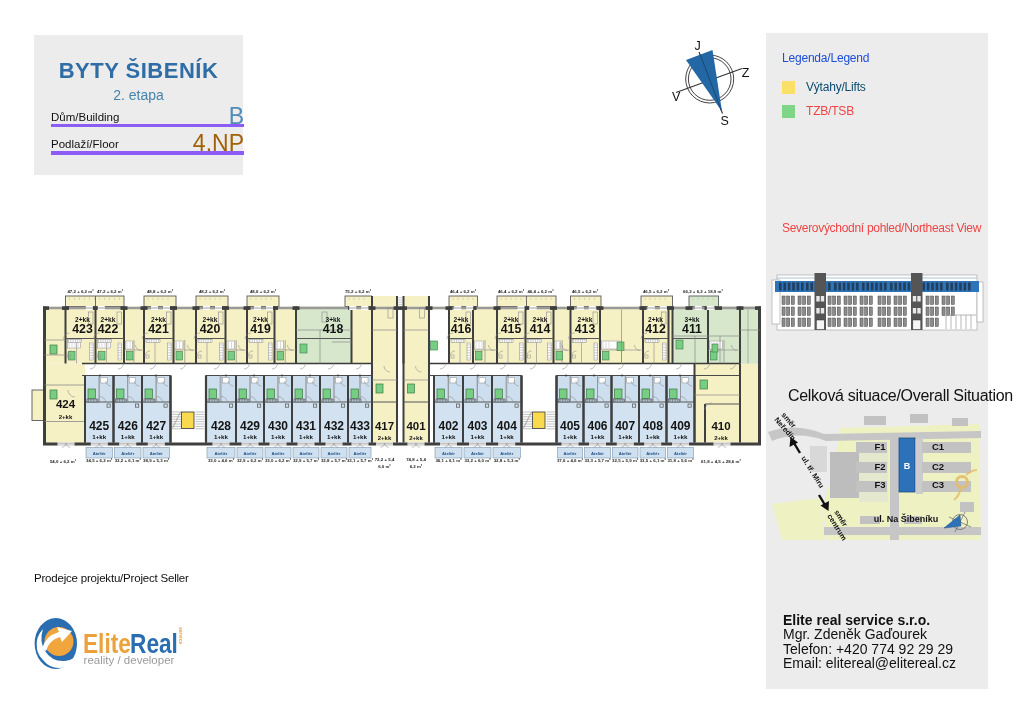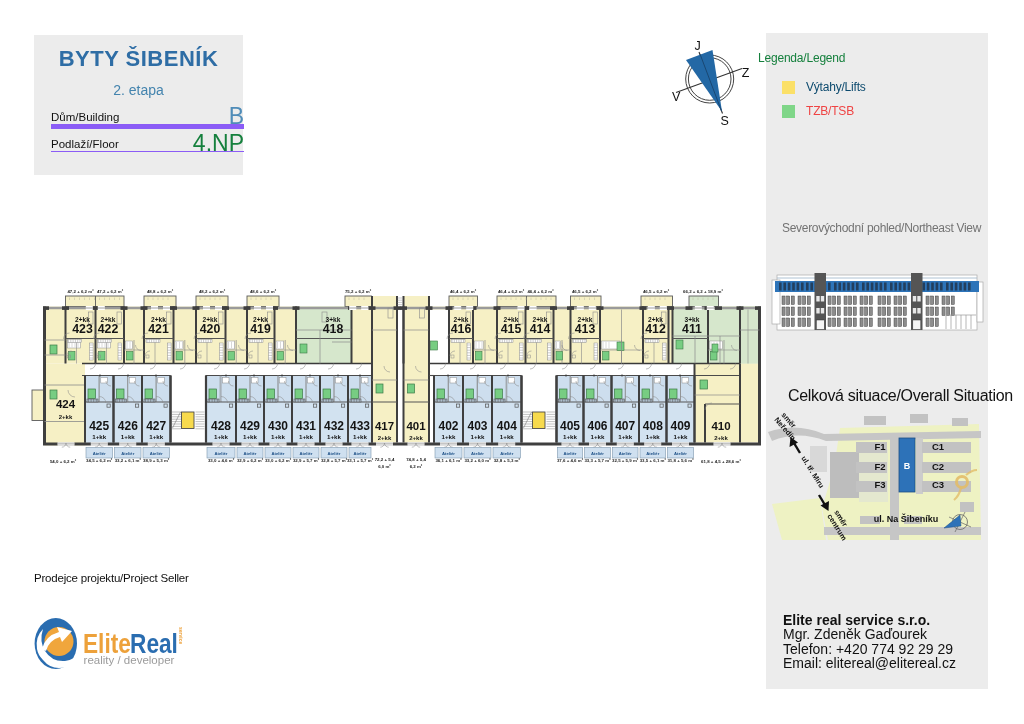--- a/index.html
+++ b/index.html
@@ -1,44 +1,44 @@
 <!DOCTYPE html>
 <html><head><meta charset="utf-8">
 <style>
 html,body{margin:0;padding:0;width:1024px;height:724px;background:#ffffff;font-family:"Liberation Sans",sans-serif;overflow:hidden}
 .abs{position:absolute}
 </style></head>
 <body>
 <div class="abs" style="left:34px;top:35px;width:209px;height:140px;background:#ececec">
-  <div style="text-align:center;margin-top:11px;font-size:22px;font-weight:bold;color:#2e6da5;letter-spacing:0.5px">BYTY ŠIBENÍK</div>
-  <div style="text-align:center;margin-top:10px;font-size:14px;color:#4484ae">2. etapa</div>
-  <div style="position:absolute;left:17px;top:76px;width:193px;border-bottom:5px solid #8b5cf6;height:13px;font-size:11.5px;color:#111">Dům/Building<span style="position:absolute;right:0;top:-8px;font-size:23px;color:#4f8cb8">B</span></div>
-  <div style="position:absolute;left:17px;top:103px;width:193px;border-bottom:1px solid #8b5cf6;height:13px;font-size:11.5px;color:#111">Podlaží/Floor<span style="position:absolute;right:0;top:-8px;font-size:23px;color:#15803d">4.NP</span></div>
+  <div style="text-align:center;margin-top:23px;font-size:22px;font-weight:bold;color:#2e6da5;letter-spacing:0.5px">BYTY ŠIBENÍK</div>
+  <div style="text-align:center;margin-top:3px;font-size:14px;color:#4484ae">2. etapa</div>
+  <div style="position:absolute;left:17px;top:76px;width:193px;border-bottom:3px solid #8b5cf6;height:13px;font-size:11.5px;color:#111">Dům/Building<span style="position:absolute;right:0;top:-8px;font-size:23px;color:#4f8cb8">B</span></div>
+  <div style="position:absolute;left:17px;top:103px;width:193px;border-bottom:4px solid #8b5cf6;height:13px;font-size:11.5px;color:#111">Podlaží/Floor<span style="position:absolute;right:0;top:-8px;font-size:23px;color:#a16207">4.NP</span></div>
 </div>
 
 <svg width="120" height="110" viewBox="0 0 120 110" style="position:absolute;left:650px;top:28px">
 <circle cx="59.7" cy="51" r="24" fill="none" stroke="#444" stroke-width="1"></circle>
 <circle cx="59.7" cy="51" r="21.3" fill="none" stroke="#444" stroke-width="1"></circle>
 <line x1="26" y1="64.5" x2="92" y2="40.5" stroke="#333" stroke-width="1.1"></line>
 <line x1="49" y1="24" x2="72.5" y2="85.5" stroke="#333" stroke-width="1.1"></line>
 <polygon points="36,32 62.5,22 72,83.5" fill="#2368a5"></polygon>
 <line x1="50" y1="26" x2="71.5" y2="83" stroke="#173f66" stroke-width="0.8"></line>
 <text x="47.5" y="22" font-family="Liberation Sans, sans-serif" font-size="12.5" fill="#111" text-anchor="middle">J</text>
 <text x="91.8" y="48.5" font-family="Liberation Sans, sans-serif" font-size="12.5" fill="#111">Z</text>
 <text x="22" y="73" font-family="Liberation Sans, sans-serif" font-size="12.5" fill="#111">V</text>
 <text x="70.6" y="97" font-family="Liberation Sans, sans-serif" font-size="12.5" fill="#111">S</text>
 </svg>
 
 <div class="abs" style="left:766px;top:33px;width:222px;height:656px;background:#ececec"></div>
-<div class="abs" style="left:758px;top:51px;font-size:12px;letter-spacing:-0.2px;color:#15803d">Legenda/Legend</div>
+<div class="abs" style="left:782px;top:51px;font-size:12px;letter-spacing:-0.2px;color:#1d4ed8">Legenda/Legend</div>
 <div class="abs" style="left:782px;top:81px;width:12.5px;height:12.5px;background:#fbe068"></div>
 <div class="abs" style="left:806px;top:80px;font-size:12px;letter-spacing:-0.2px;color:#0c4a6e">Výtahy/Lifts</div>
 <div class="abs" style="left:782px;top:105px;width:12.5px;height:12.5px;background:#7fd688"></div>
 <div class="abs" style="left:806px;top:104px;font-size:12px;letter-spacing:-0.2px;color:#ef4444">TZB/TSB</div>
-<div class="abs" style="left:782px;top:221px;font-size:12px;letter-spacing:-0.3px;color:#737373">Severovýchodní pohled/Northeast View</div>
+<div class="abs" style="left:782px;top:221px;font-size:12px;letter-spacing:-0.3px;color:#ef4444">Severovýchodní pohled/Northeast View</div>
 <svg width="220" height="68" viewBox="0 0 220 68" style="position:absolute;left:768px;top:268px">
     <rect x="9" y="7" width="200" height="55" fill="#ffffff" stroke="#aaa" stroke-width="0.7"></rect>
     <rect x="4" y="12" width="8" height="44" fill="#ffffff" stroke="#aaa" stroke-width="0.7"></rect>
     <rect x="209" y="14" width="6" height="40" fill="#ffffff" stroke="#aaa" stroke-width="0.7"></rect>
     <line x1="9" y1="10" x2="209" y2="10" stroke="#9ab2c8" stroke-width="0.8"></line>
     <rect x="7" y="13" width="204" height="11" fill="#2d74b9"></rect>
     <rect x="11.0" y="14.5" width="2.6" height="8" fill="#233f5e"></rect>
     <rect x="15.4" y="14.5" width="2.6" height="8" fill="#233f5e"></rect>
     <rect x="19.8" y="14.5" width="2.6" height="8" fill="#233f5e"></rect>
     <rect x="24.2" y="14.5" width="2.6" height="8" fill="#233f5e"></rect>

